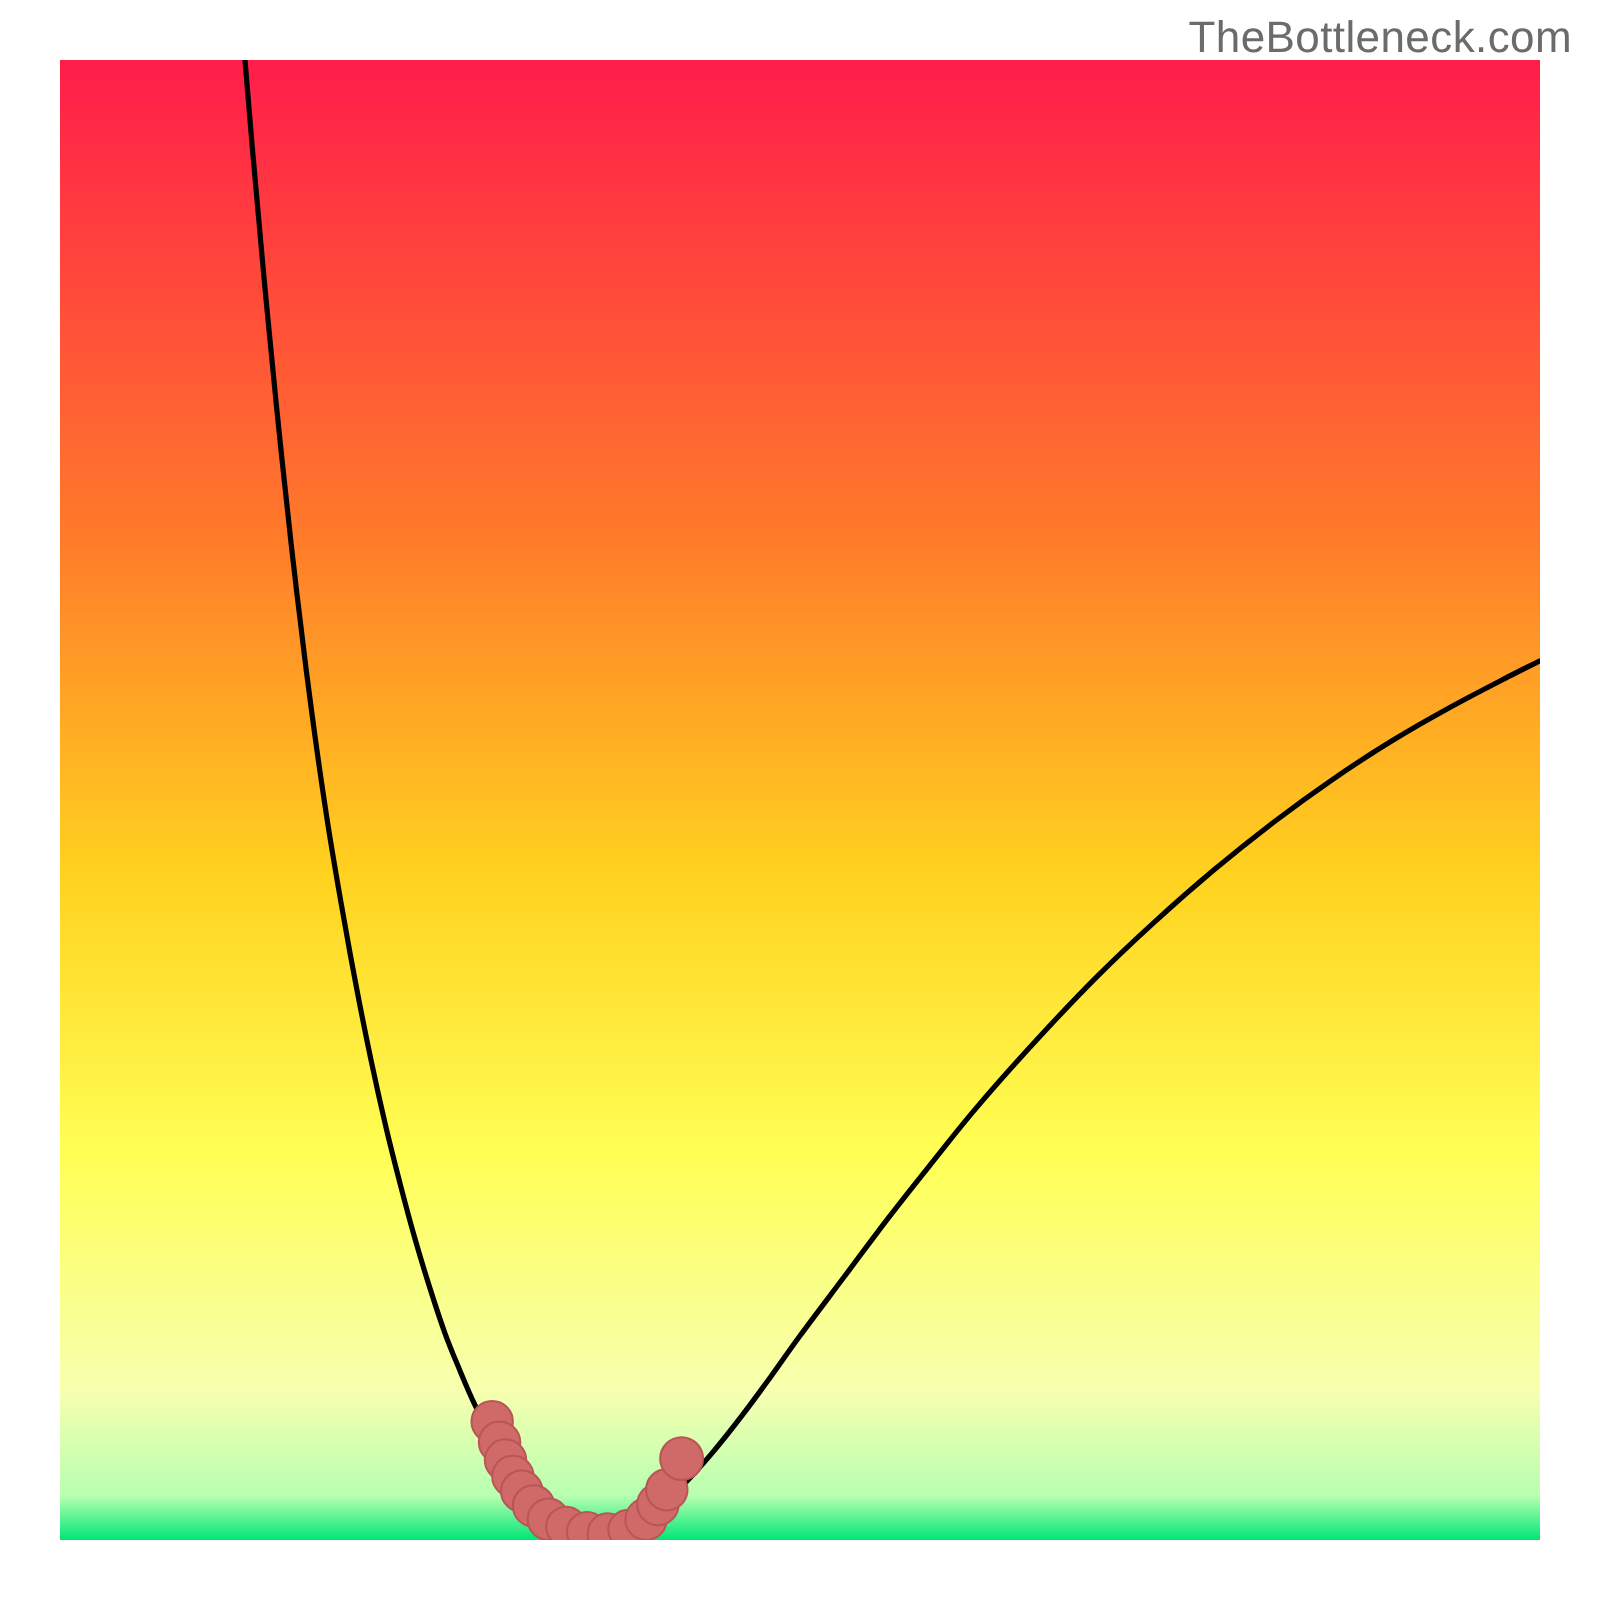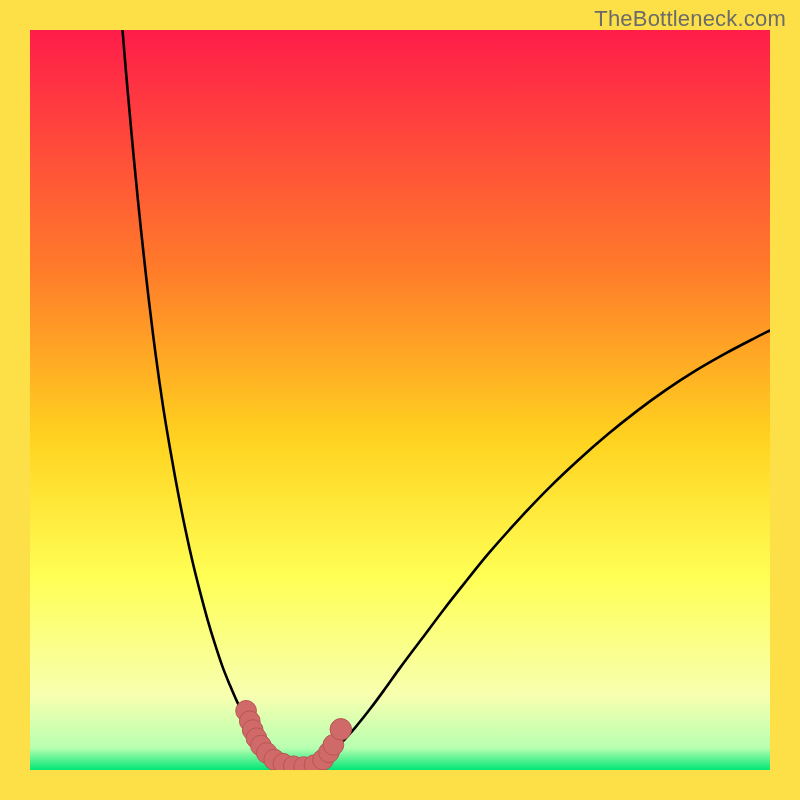--- a/index.html
+++ b/index.html
@@ -8,21 +8,21 @@
     width: 800px;
     height: 800px;
     background: #000;
     overflow: hidden;
     font-family: Arial, Helvetica, sans-serif;
   }
   .frame {
     position: relative;
     width: 800px;
     height: 800px;
-    background: #fde047;
+    background: #ffffff;
   }
   .plot-area {
     position: absolute;
     left: 30px;
     top: 30px;
     width: 740px;
     height: 740px;
     overflow: hidden;
   }
   .watermark {

